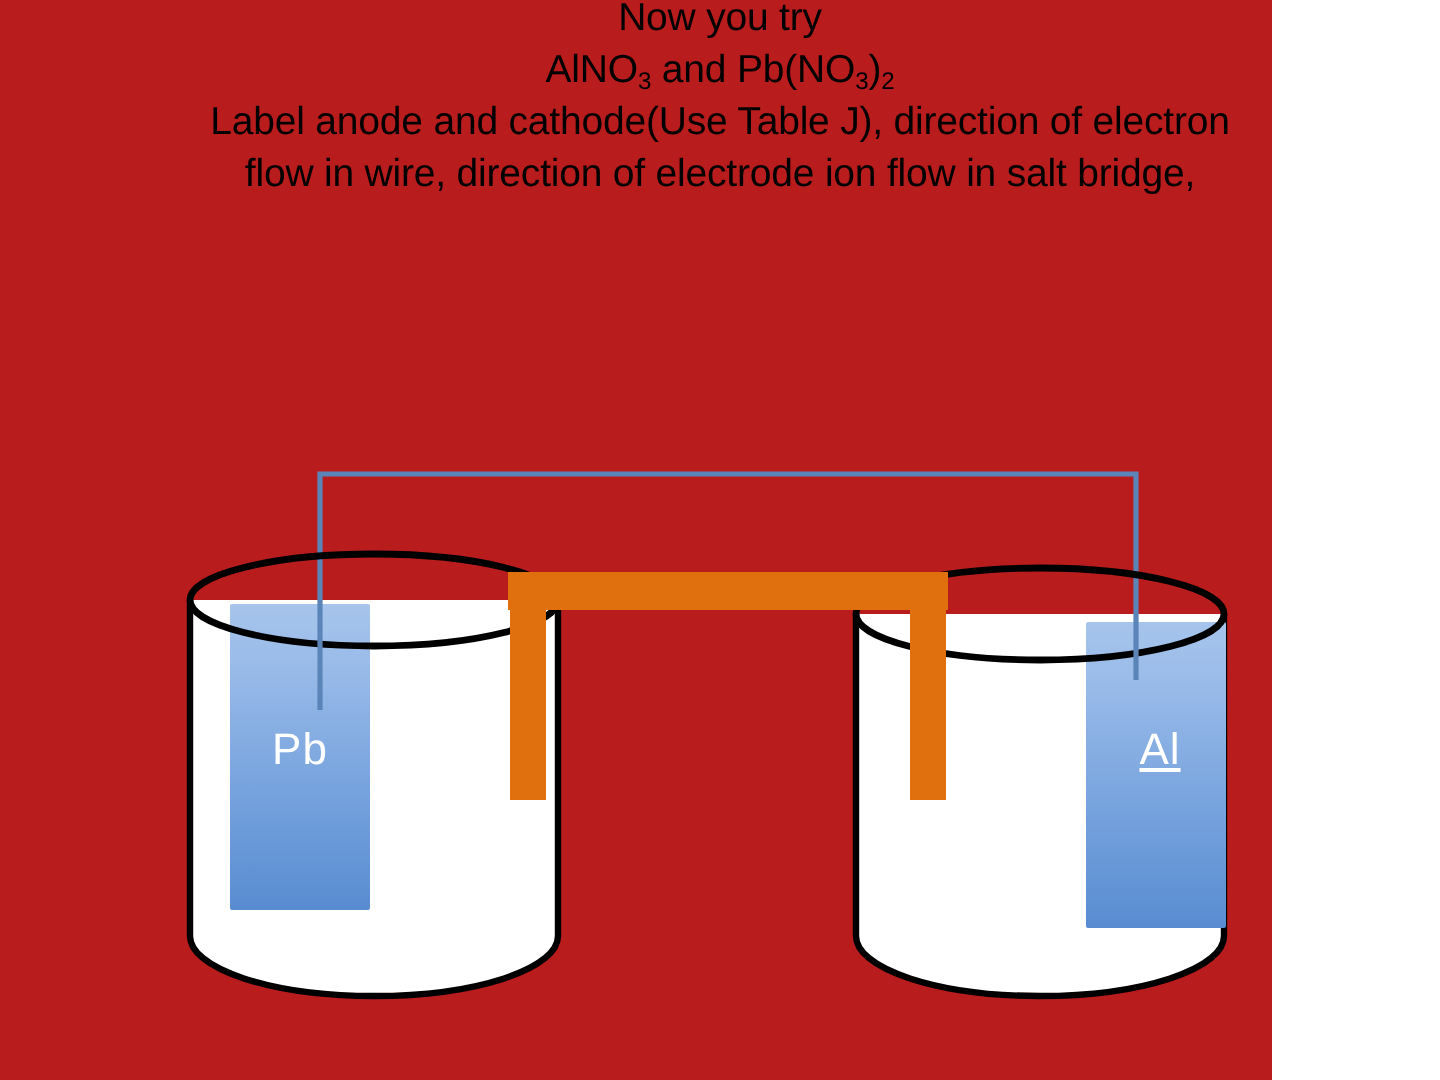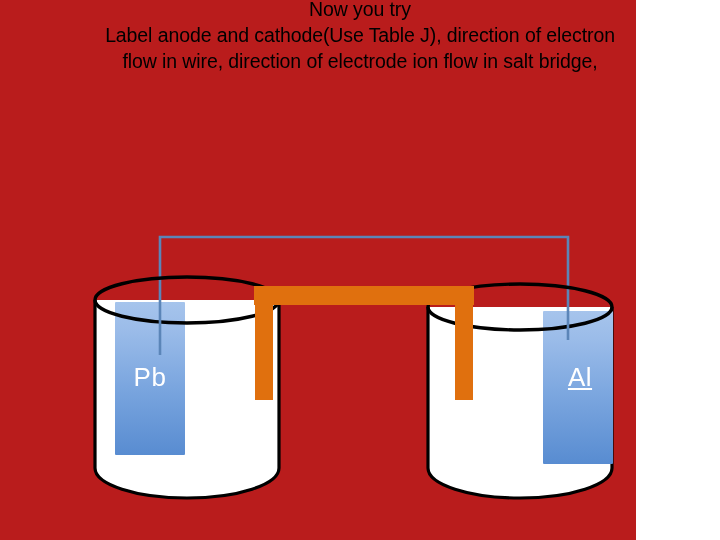--- a/index.html
+++ b/index.html
@@ -49,36 +49,37 @@
     top: 0;
     width: 720px;
     height: 540px;
   }
   .diagram svg {
     display: block;
   }
 
   .electrode-label {
     position: absolute;
-    font-size: 26px;
+    font-size: 22px;
     color: #ffffff;
     letter-spacing: 0.5px;
     text-align: center;
     pointer-events: none;
   }
   #pb-label { left: 115px; top: 362px; width: 70px; }
   #al-label { left: 545px; top: 362px; width: 70px; text-decoration: underline; }
 </style>
 </head>
 <body>
 
 <div class="slide">
 
   <div class="prompt-block">
     <div class="prompt-line">Now you try</div>
+    <div class="prompt-line"><span>AlNO</span><sub>3</sub><span> and Pb(NO</span><sub>3</sub><span>)</span><sub>2</sub></div>
     <div class="prompt-line">Label anode and cathode(Use Table J), direction of electron</div>
     <div class="prompt-line">flow in wire, direction of electrode ion flow in salt bridge,</div>
   </div>
 
   <div class="diagram">
     <svg width="720" height="540" viewBox="0 0 720 540" xmlns="http://www.w3.org/2000/svg">
       <defs>
         <linearGradient id="electrodeGrad" x1="0" y1="0" x2="0" y2="1">
           <stop offset="0%" stop-color="#A6C4EC"></stop>
           <stop offset="18%" stop-color="#9BBCE9"></stop>

